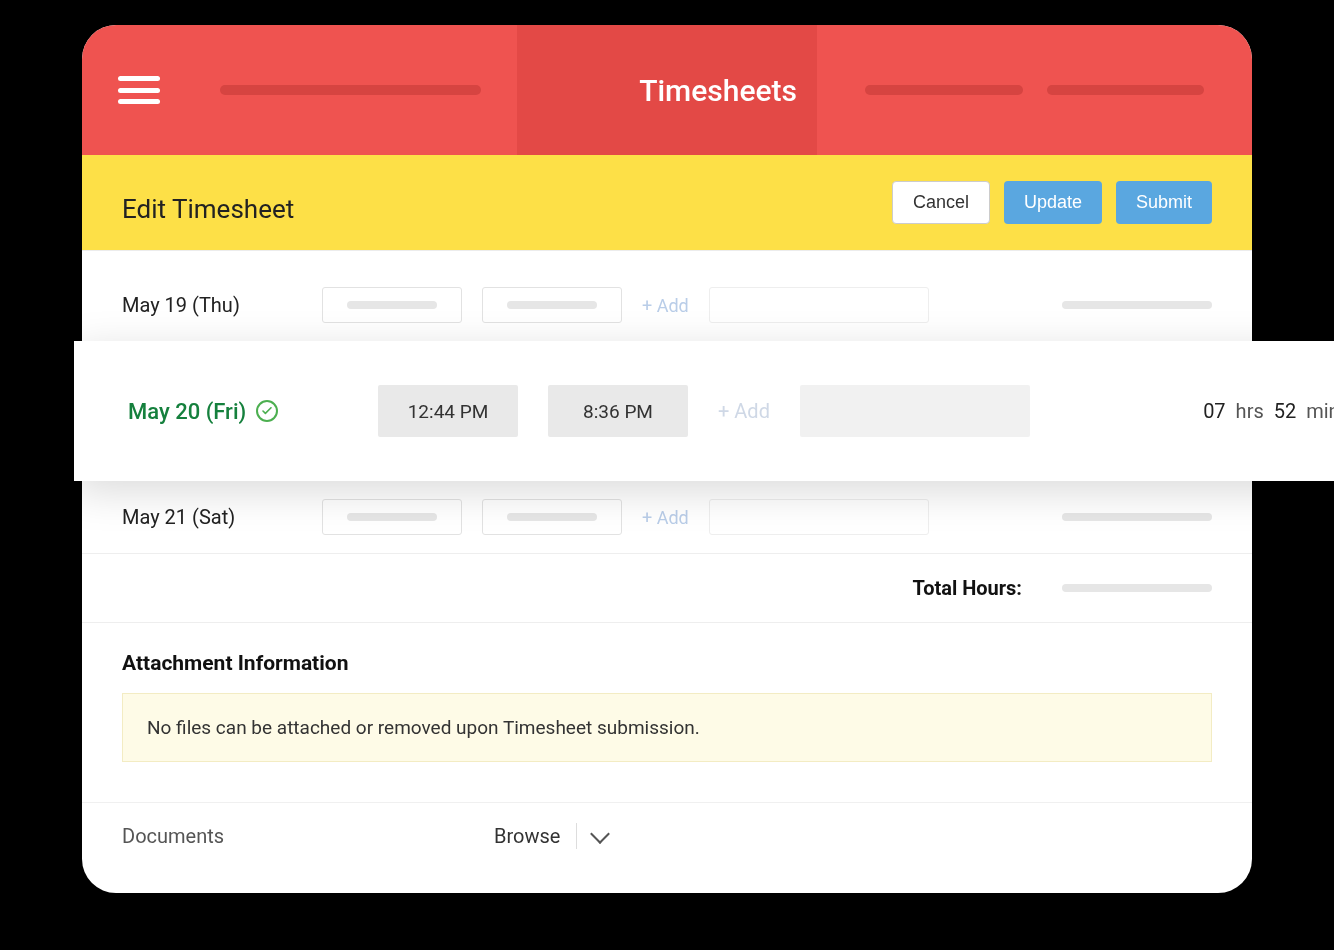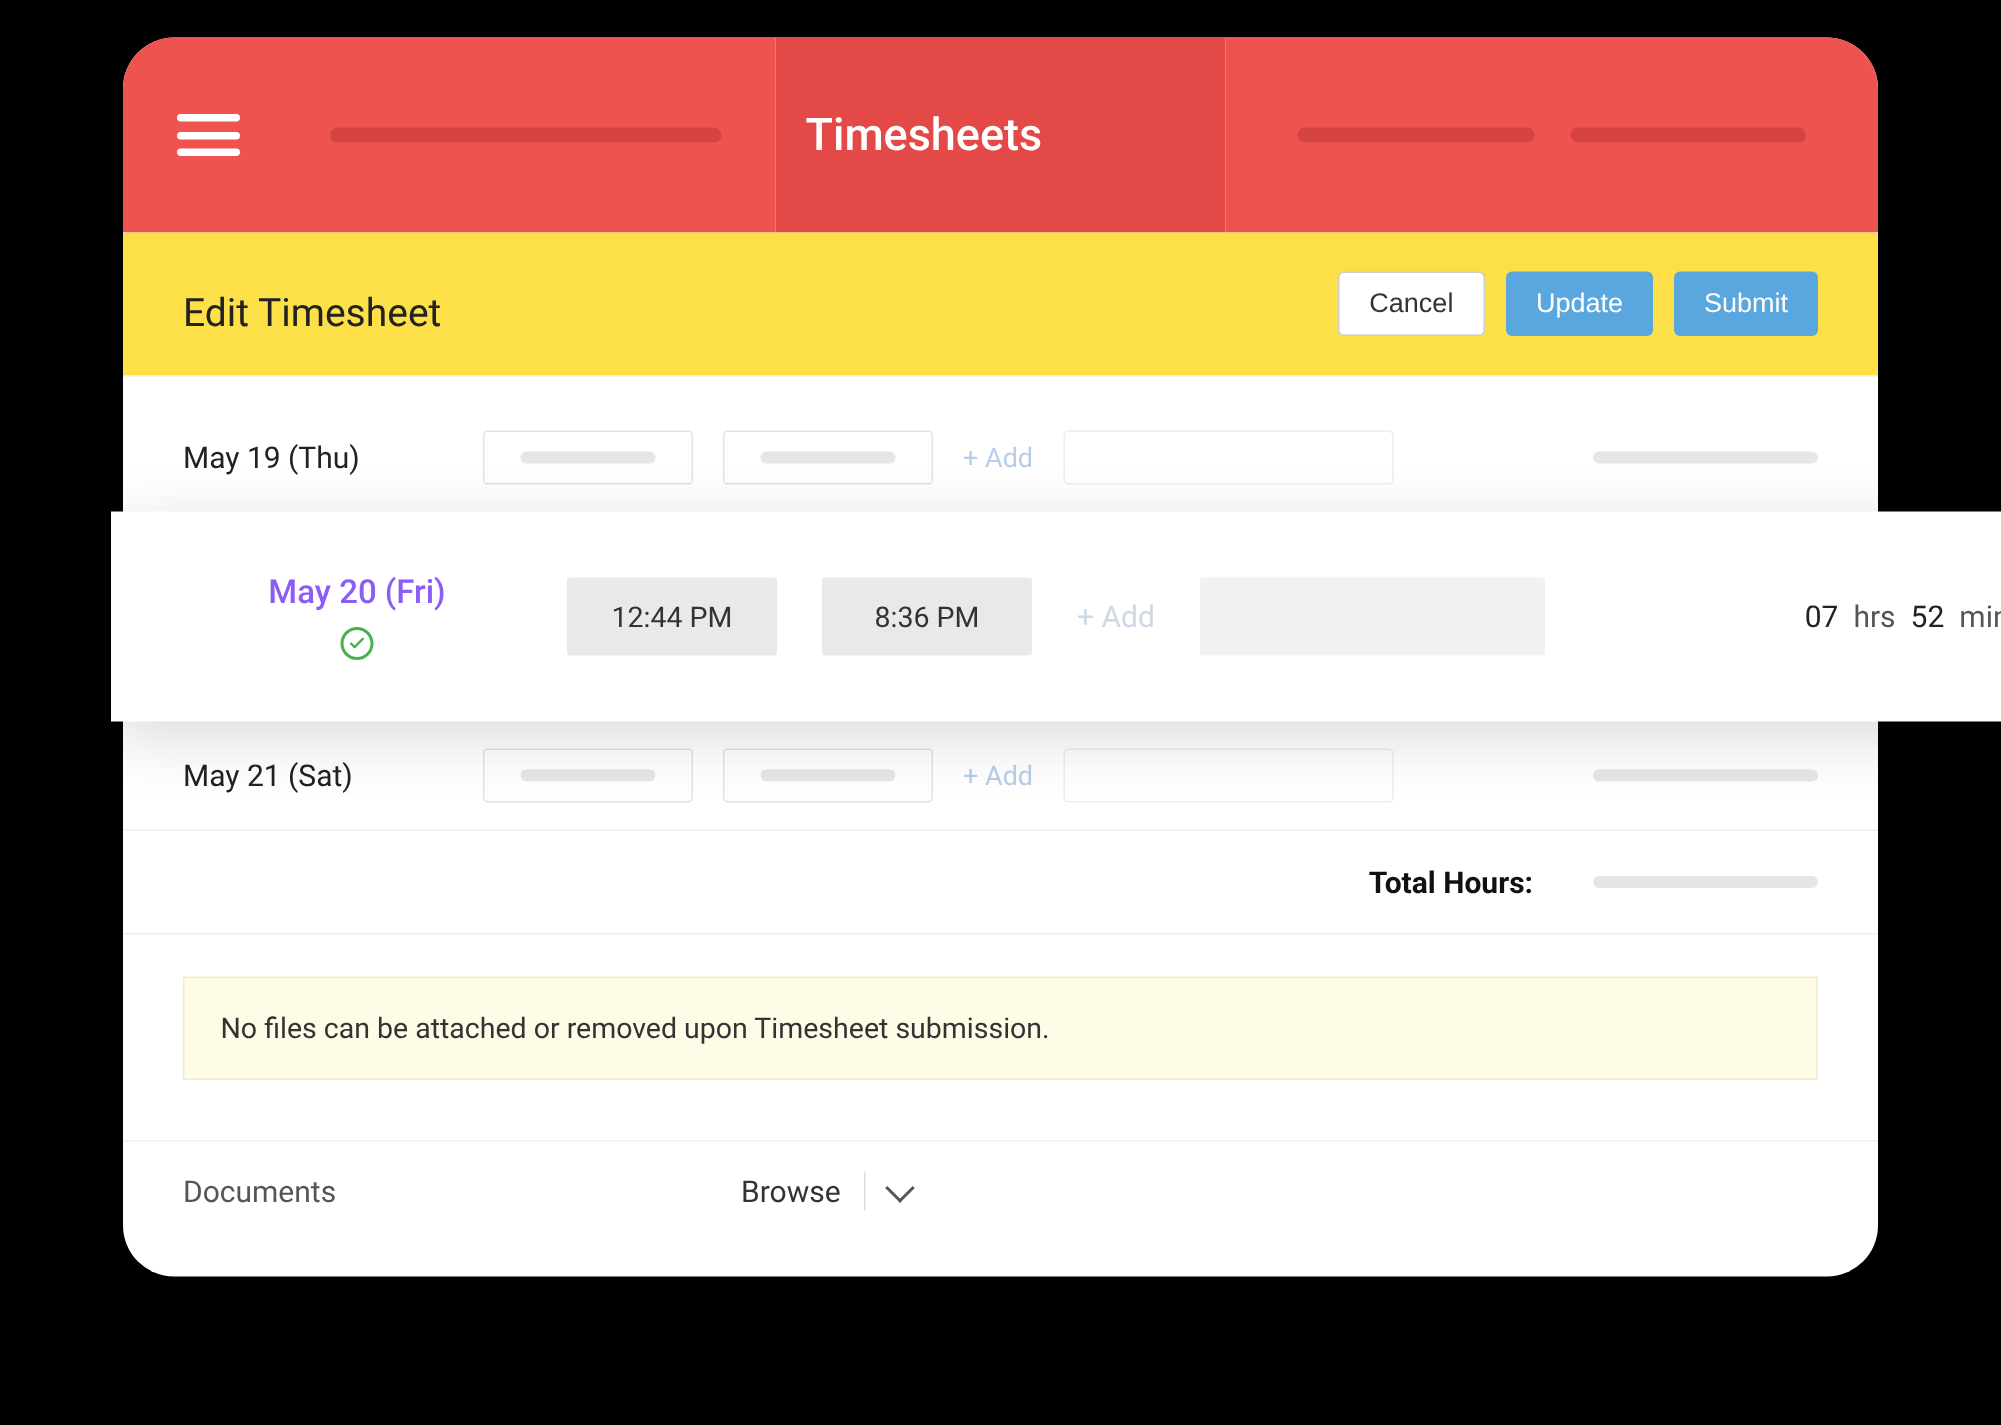--- a/index.html
+++ b/index.html
@@ -34,21 +34,21 @@
       background: #ef5350;
       display: flex;
       align-items: center;
       padding: 0 36px;
     }
     .header-center {
       width: 300px;
       background: #e34946;
       display: flex;
       align-items: center;
-      justify-content: flex-start;
+      justify-content: flex-end;
       padding: 16px 20px;
       gap: 14px;
     }
     .hamburger {
       width: 42px;
       height: 28px;
       display: flex;
       flex-direction: column;
       justify-content: space-between;
       margin-right: 60px;
@@ -170,28 +170,27 @@
       top: 0;
       bottom: 0;
       background: #fff;
       box-shadow: 0 10px 40px rgba(0,0,0,0.15);
       display: flex;
       align-items: center;
       padding: 0 40px 0 54px;
       gap: 30px;
     }
     .highlight-date {
-      color: #8b5cf6;
+      color: #15803d;
       font-size: 22px;
       font-weight: 500;
       display: flex;
       align-items: center;
       gap: 10px;
       width: 220px;
-      flex-direction: column;
     }
     .check-badge {
       width: 22px;
       height: 22px;
       border: 2px solid #4caf50;
       border-radius: 50%;
       display: inline-flex;
       align-items: center;
       justify-content: center;
     }
@@ -378,20 +377,21 @@
       <div class="right-placeholder"></div>
     </div>
   </div>
 
   <div class="total-row">
     <span class="total-label">Total Hours:</span>
     <div class="right-placeholder" style="margin-left:0"></div>
   </div>
 
   <div class="attachment-section">
+    <div class="attachment-title">Attachment Information</div>
     <div class="warning-box">No files can be attached or removed upon Timesheet submission.</div>
   </div>
 
   <div class="documents-row">
     <div class="documents-label">Documents</div>
     <div class="browse-control">
       <span>Browse</span>
       <span class="sep"></span>
       <span class="chevron-down"></span>
     </div>

